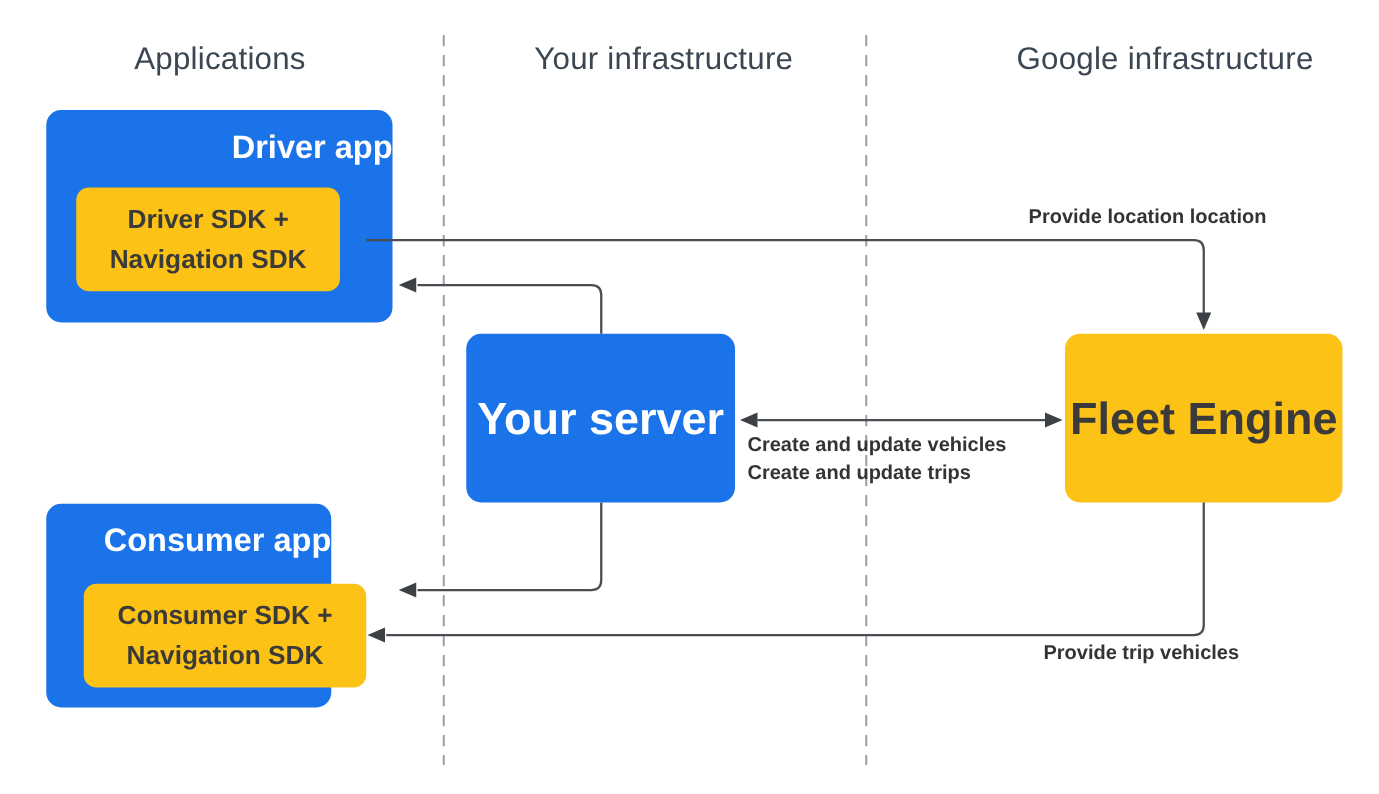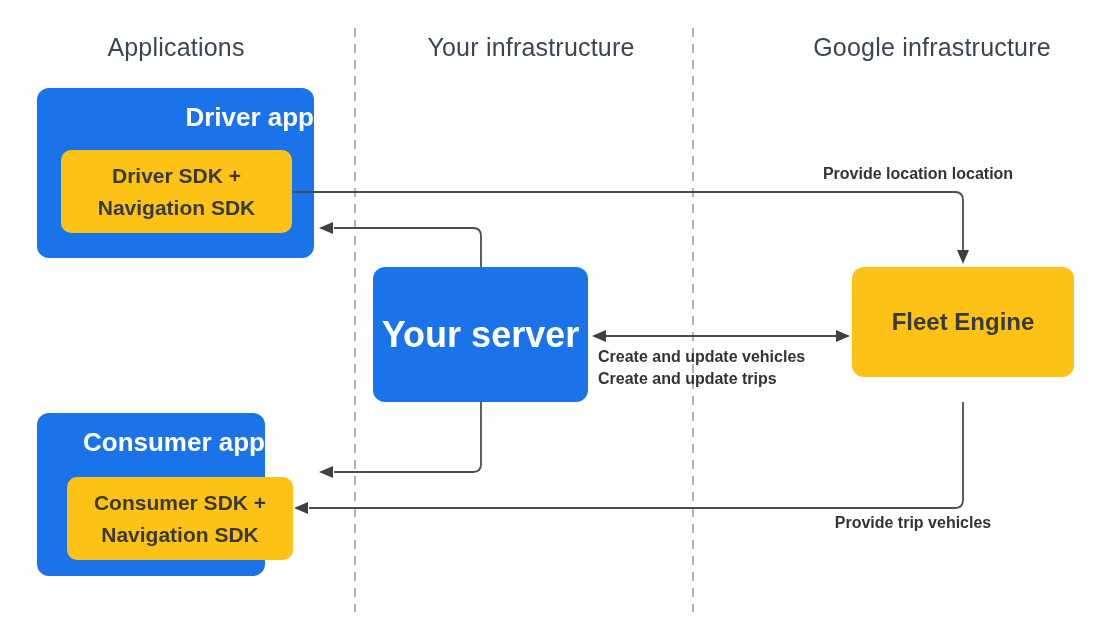--- a/index.html
+++ b/index.html
@@ -32,57 +32,57 @@
   .col-header.yours{left:399px;width:264px;}
   .col-header.google{left:792px;width:280px;}
 
   
   .app-box{
     position:absolute;
     background:var(--box-blue);
     border-radius:12px;
   }
   .app-box.driver{left:37px;top:88px;width:277px;height:170px;}
-  .app-box.consumer{left:37px;top:413px;width:228px;height:163px;}
+  .app-box.consumer{left:37px;top:403px;width:228px;height:163px;}
   .app-title{
     margin-top:14px;
     text-align:right;
     font-size:26px;font-weight:700;
     color:var(--white-text);
   }
   .sdk-box{
     position:absolute;
     background:var(--box-yellow);
     border-radius:10px;
     display:flex;flex-direction:column;
     align-items:center;justify-content:center;
     text-align:center;
     font-size:21px;font-weight:700;
     line-height:1.5;
     color:var(--dark-text);
   }
-  .app-box.driver .sdk-box{left:24px;top:62px;width:231px;height:83px;}
+  .app-box.driver .sdk-box{left:24px;top:62px;width:211px;height:83px;}
   .app-box.consumer .sdk-box{left:30px;top:64px;width:226px;height:83px;}
 
   
   .node-box{
     position:absolute;
     display:flex;align-items:center;justify-content:center;
     border-radius:12px;
     font-weight:700;
   }
   .node-box.server{
     left:373px;top:267px;width:215px;height:135px;
     background:var(--box-blue);
     color:var(--white-text);font-size:36px;
   }
   .node-box.fleet{
-    left:852px;top:267px;width:222px;height:110px;
+    left:852px;top:267px;width:222px;height:135px;
     background:var(--box-yellow);
-    color:var(--dark-text);font-size:24px;
+    color:var(--dark-text);font-size:36px;
   }
 
   
   svg.connector-layer{
     position:absolute;left:0;top:0;
     pointer-events:none;
     z-index:5;
   }
   .edge{fill:none;stroke:var(--connector);stroke-width:1.8px;}
   .arrowhead{fill:#3d4045;stroke:none;}

